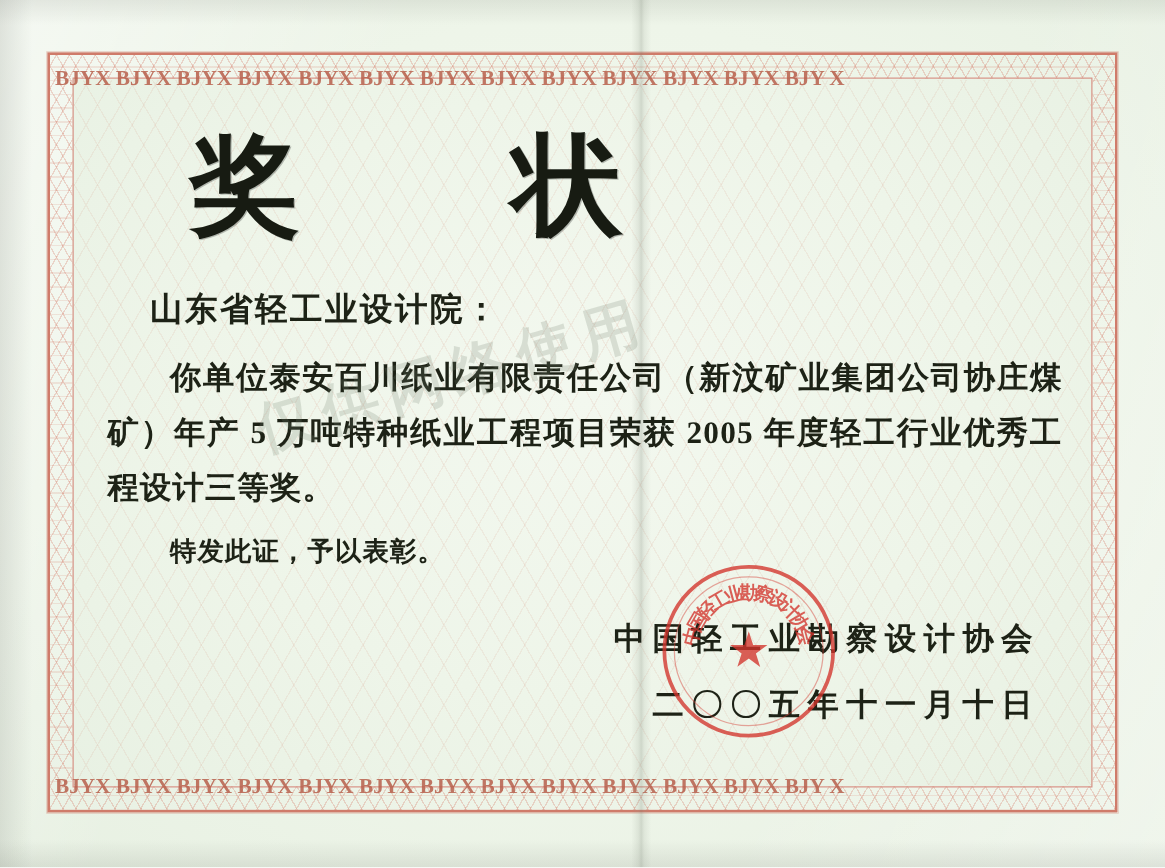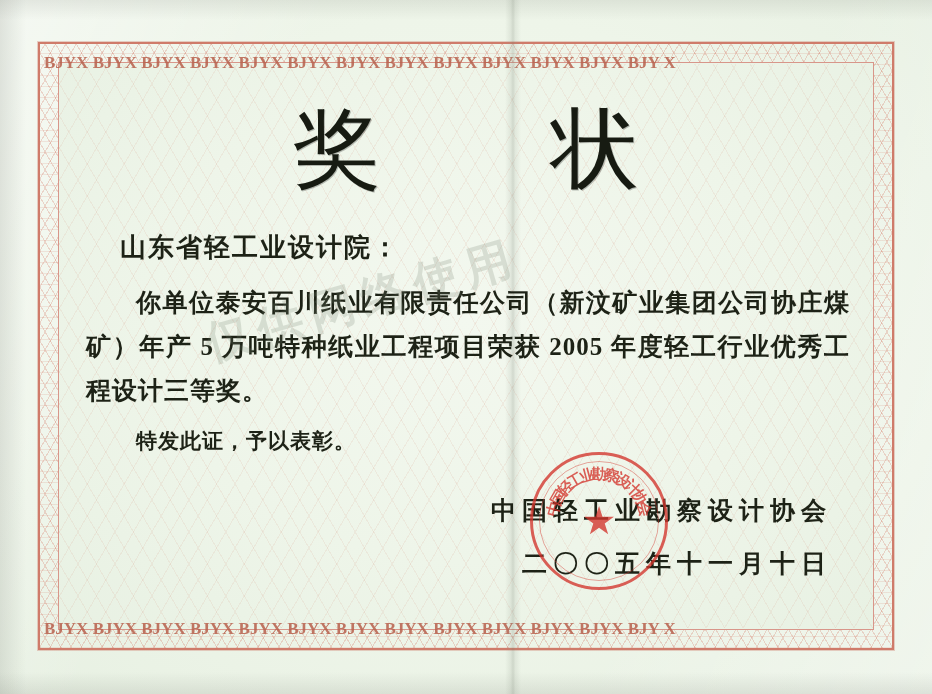--- a/index.html
+++ b/index.html
@@ -131,25 +131,24 @@
   
   .content {
     position: absolute;
     left: 78px;
     top: 82px;
     right: 78px;
     bottom: 86px;
   }
 
   .title {
-    text-align: center;
     margin-top: 22px;
     color: #171b12;
     font-family: "Liberation Serif", "DejaVu Serif", serif;
-    font-weight: normal;
+    font-weight: bold;
     font-size: 88px;
     letter-spacing: 74px;
     text-indent: 74px;
     line-height: 1.05;
     text-shadow: 1px 1px 0 rgba(0,0,0,0.25);
   }
 
   .recipient {
     margin-top: 34px;
     margin-left: 42px;

